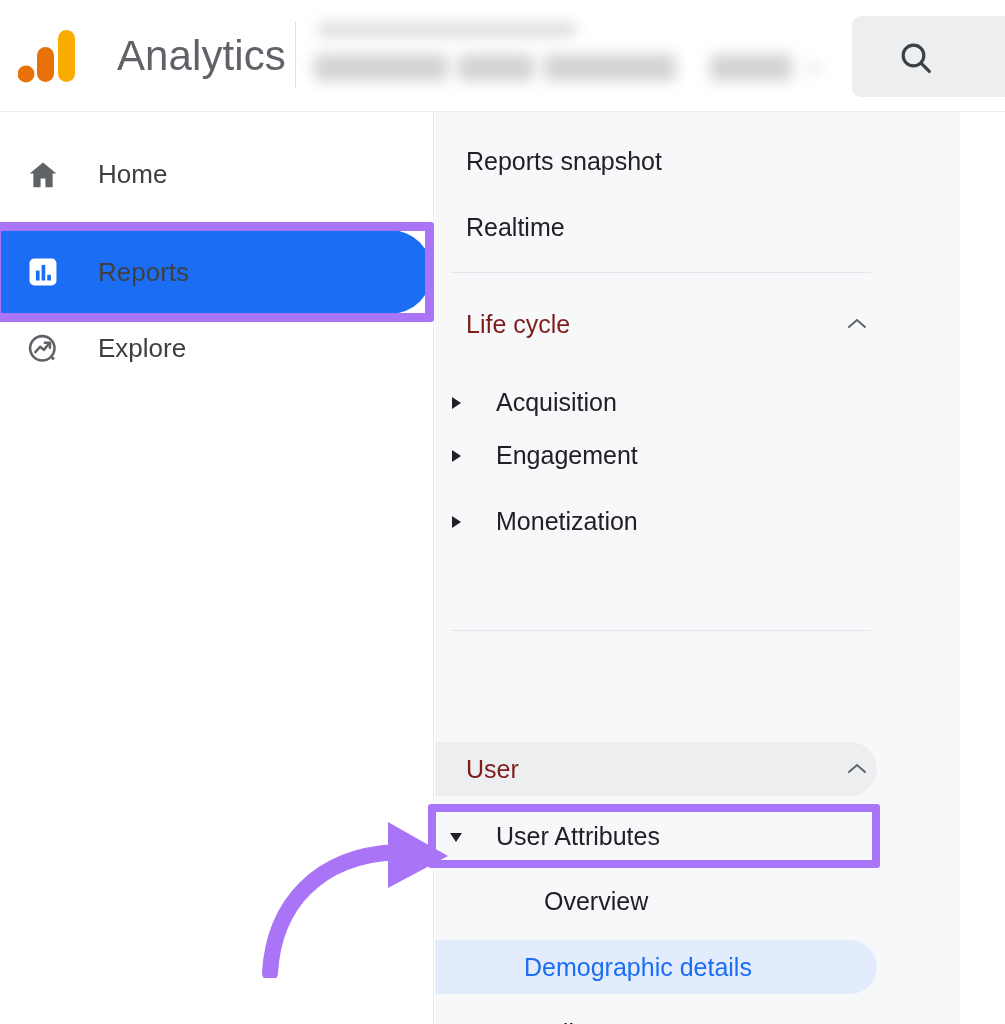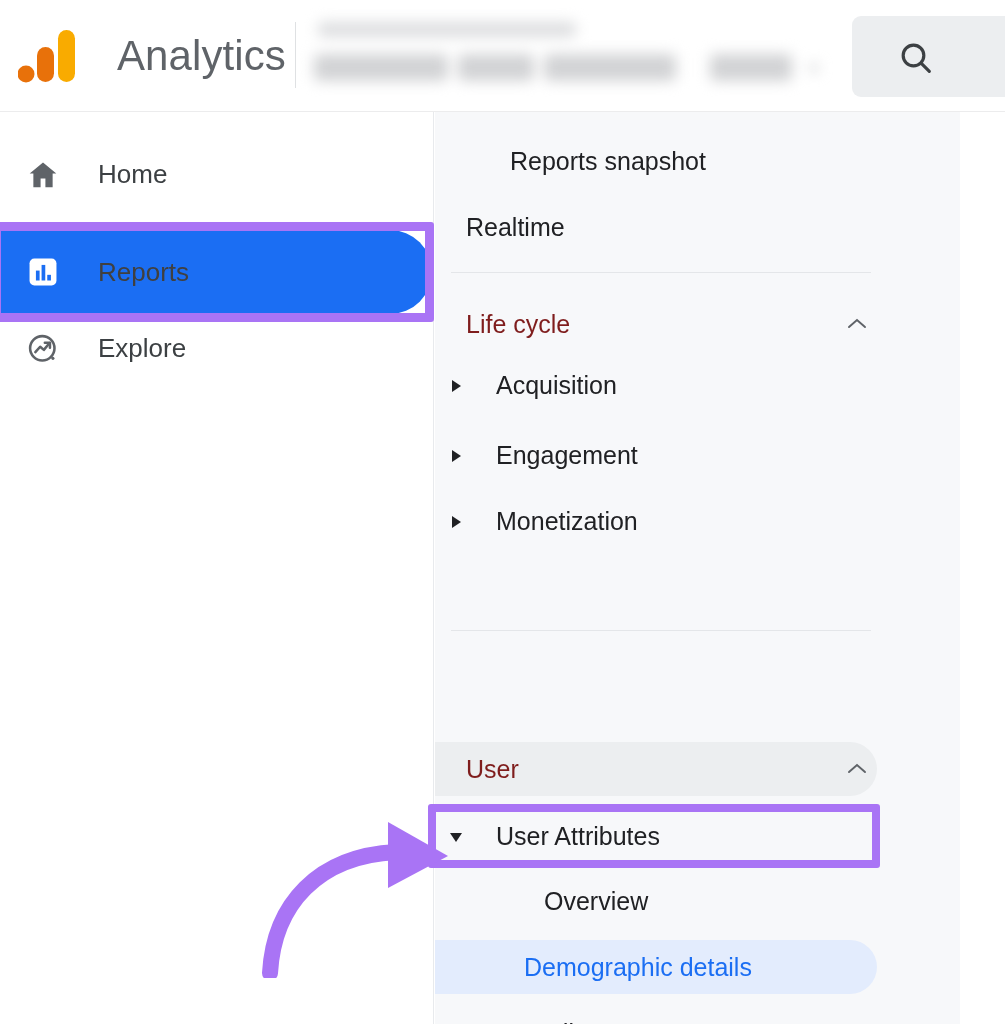--- a/index.html
+++ b/index.html
@@ -208,25 +208,25 @@
   }
 
   .rn-divider {
     position: absolute;
     left: 16px;
     width: 420px; height: 1px;
     background: #e4e6e9;
   }
 
   
-  #rn-snapshot  { top: 22px; margin-left: 44px; }
+  #rn-snapshot  { top: 22px; }
   #rn-realtime  { top: 88px; }
   #div-1        { top: 160px; }
   #section-life { top: 185px; }
-  #rn-acq       { top: 246px; }
+  #rn-acq       { top: 263px; }
   #rn-eng       { top: 316px; }
   #rn-mon       { top: 382px; }
   #rn-ret       { top: 448px; }
   #div-2        { top: 518px; }
   #section-user { top: 630px; }
   #rn-userattr  { top: 697px; }
   #rn-overview  { top: 762px; margin-left: 20px; }
   #rn-demo      { top: 828px; }
   #rn-audiences { top: 894px; }
 

